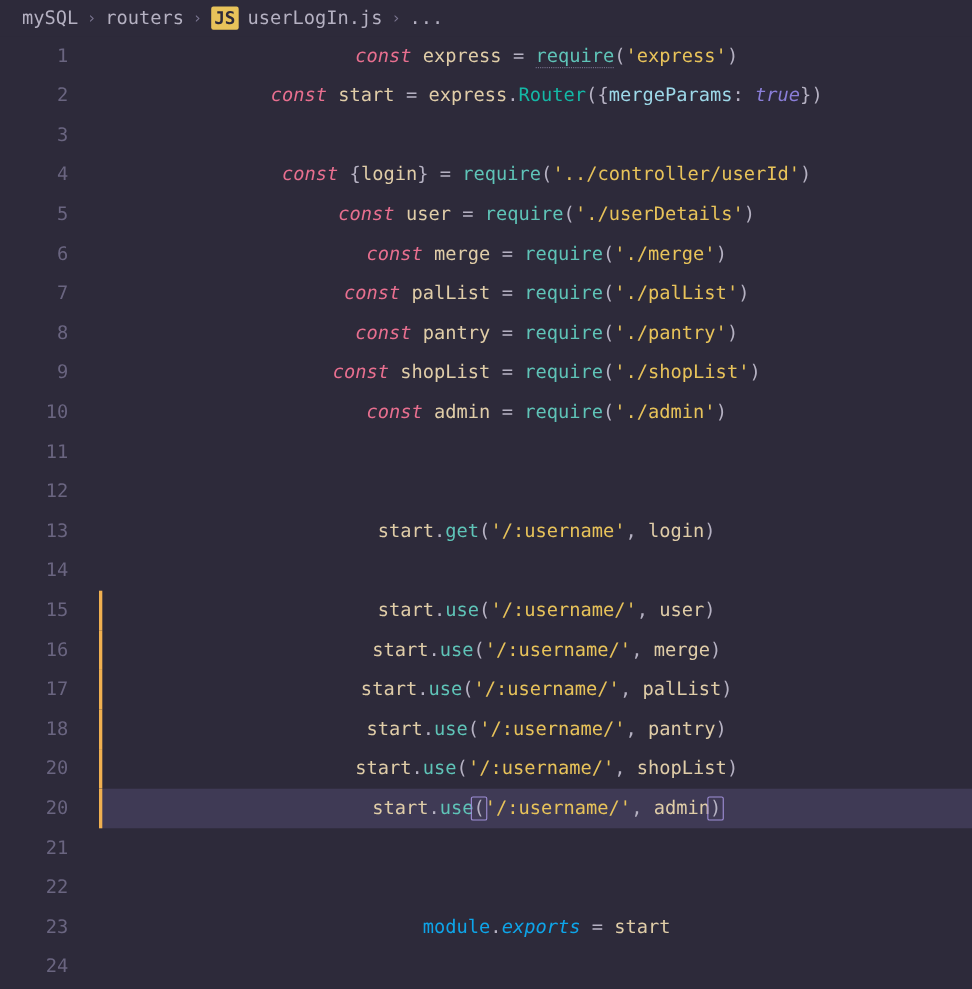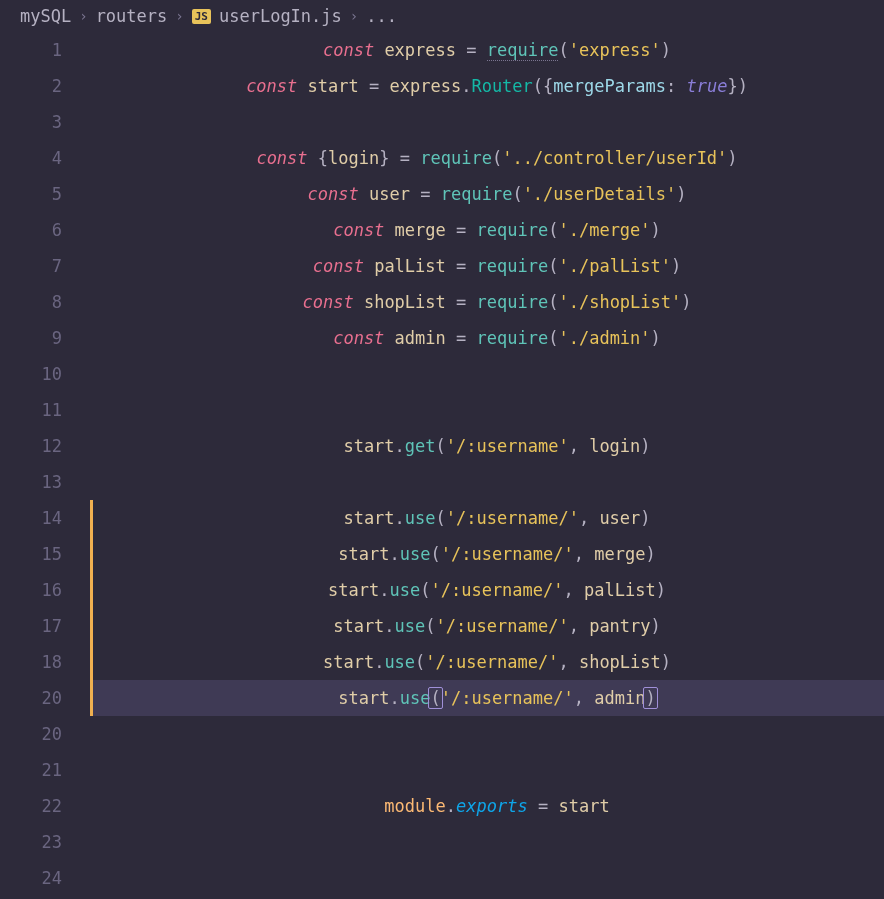--- a/index.html
+++ b/index.html
@@ -22,21 +22,21 @@
     gap: 8px;
   }
   .breadcrumb-sep {
     color: #7a7590;
     font-size: 14px;
   }
   .js-badge {
     background: #e8c35a;
     color: #2d2a3a;
     font-weight: bold;
-    font-size: 11px;
+    font-size: 16px;
     padding: 1px 3px;
     border-radius: 2px;
   }
   .editor-area {
     display: flex;
     position: relative;
   }
   .gutter {
     width: 90px;
     text-align: right;
@@ -67,21 +67,21 @@
   
   .kw { color: #e86f8f; font-style: italic; }
   .var { color: #e0cda8; }
   .op { color: #b5b1c2; }
   .fn { color: #5fc4b8; }
   .str { color: #e8c35a; }
   .paren { color: #b5b1c2; }
   .prop { color: #9dd8e8; }
   .router-call { color: #14b8a6; margin-top: 19px; }
   .bool { color: #8a7ed8; font-style: italic; }
-  .module { color: #fdba74; }
+  .module { color: #0ea5e9; }
   .exports { color: #0ea5e9; font-style: italic; }
   .dot { color: #b5b1c2; }
   .match-paren {
     border: 1px solid #a090d8;
     border-radius: 2px;
     padding: 0 1px;
     margin: 0 -2px;
   }
   .dotted-underline {
     border-bottom: 1px dotted #7a7590;
@@ -146,20 +146,21 @@
     <div class="code-line"></div>
 
     <div class="code-line"><span class="kw">const</span> <span class="paren">{</span><span class="var">login</span><span class="paren">}</span> <span class="op">=</span> <span class="fn">require</span><span class="paren">(</span><span class="str">'../controller/userId'</span><span class="paren">)</span></div>
 
     <div class="code-line"><span class="kw">const</span> <span class="var">user</span> <span class="op">=</span> <span class="fn">require</span><span class="paren">(</span><span class="str">'./userDetails'</span><span class="paren">)</span></div>
 
     <div class="code-line"><span class="kw">const</span> <span class="var">merge</span> <span class="op">=</span> <span class="fn">require</span><span class="paren">(</span><span class="str">'./merge'</span><span class="paren">)</span></div>
 
     <div class="code-line"><span class="kw">const</span> <span class="var">palList</span> <span class="op">=</span> <span class="fn">require</span><span class="paren">(</span><span class="str">'./palList'</span><span class="paren">)</span></div>
 
+    <div class="code-line"><span class="kw">const</span> <span class="var">pantry</span> <span class="op">=</span> <span class="fn">require</span><span class="paren">(</span><span class="str">'./pantry'</span><span class="paren">)</span></div>
 
     <div class="code-line"><span class="kw">const</span> <span class="var">shopList</span> <span class="op">=</span> <span class="fn">require</span><span class="paren">(</span><span class="str">'./shopList'</span><span class="paren">)</span></div>
 
     <div class="code-line"><span class="kw">const</span> <span class="var">admin</span> <span class="op">=</span> <span class="fn">require</span><span class="paren">(</span><span class="str">'./admin'</span><span class="paren">)</span></div>
 
     <div class="code-line"></div>
     <div class="code-line"></div>
 
     <div class="code-line"><span class="var">start</span><span class="dot">.</span><span class="fn">get</span><span class="paren">(</span><span class="str">'/:username'</span><span class="paren">,</span> <span class="var">login</span><span class="paren">)</span></div>
 

